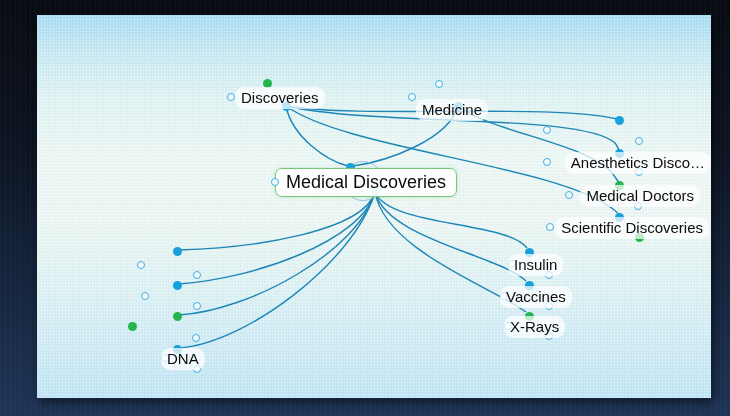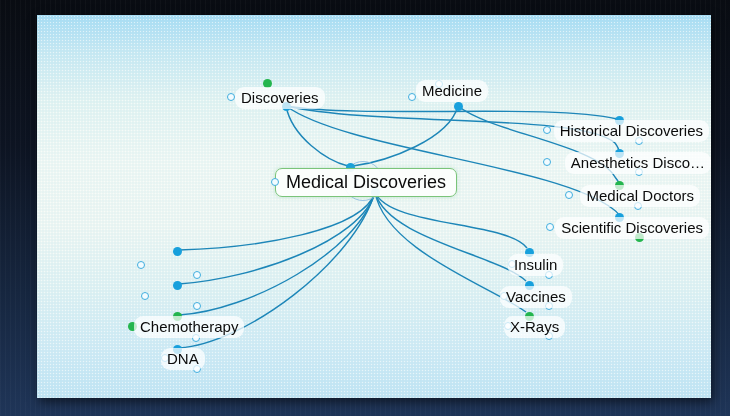--- a/index.html
+++ b/index.html
@@ -78,26 +78,25 @@
     <div class="halo" style="left:306px;top:146px"></div>
 
     <span class="gate hollow" style="left:190px;top:78px"></span>
     <span class="gate green" style="left:226px;top:64px"></span>
     <span class="gate filled" style="left:245px;top:87px"></span>
     <span class="label" style="left:198px;top:72px">Discoveries</span>
 
     <span class="gate hollow" style="left:398px;top:65px"></span>
     <span class="gate hollow" style="left:371px;top:78px"></span>
     <span class="gate filled" style="left:417px;top:87px"></span>
-    <span class="label" style="left:379px;top:65px">Medicine</span>
+    <span class="label" style="left:379px;top:84px">Medicine</span>
 
     <span class="gate hollow" style="left:506px;top:111px"></span>
     <span class="gate filled" style="left:578px;top:101px"></span>
     <span class="gate hollow" style="left:598px;top:122px"></span>
-    <span class="label" style="right:2px;top:105px">Historical Discoveries</span>
 
     <span class="gate hollow" style="left:506px;top:143px"></span>
     <span class="gate filled" style="left:578px;top:134px"></span>
     <span class="gate hollow" style="left:598px;top:153px"></span>
     <span class="label" style="right:0px;top:137px">Anesthetics Disco…</span>
 
     <span class="gate hollow" style="left:528px;top:176px"></span>
     <span class="gate green" style="left:578px;top:166px"></span>
     <span class="gate hollow" style="left:597px;top:187px"></span>
     <span class="label" style="right:11px;top:170px">Medical Doctors</span>
@@ -116,21 +115,20 @@
     <span class="gate hollow" style="left:100px;top:246px"></span>
     <span class="gate hollow" style="left:156px;top:256px"></span>
 
     <span class="gate filled" style="left:136px;top:266px"></span>
     <span class="gate hollow" style="left:104px;top:277px"></span>
     <span class="gate hollow" style="left:156px;top:287px"></span>
 
     <span class="gate green" style="left:136px;top:297px"></span>
     <span class="gate green" style="left:91px;top:307px"></span>
     <span class="gate hollow" style="left:155px;top:319px"></span>
-    <span class="label" style="left:97px;top:301px">Chemotherapy</span>
 
     <span class="gate filled" style="left:136px;top:330px"></span>
     <span class="gate hollow" style="left:124px;top:339px"></span>
     <span class="gate hollow" style="left:156px;top:350px"></span>
     <span class="label" style="left:124px;top:333px">DNA</span>
 
     <span class="gate filled" style="left:488px;top:233px"></span>
     <span class="gate hollow" style="left:471px;top:245px"></span>
     <span class="gate hollow" style="left:508px;top:256px"></span>
     <span class="label" style="left:471px;top:239px">Insulin</span>

